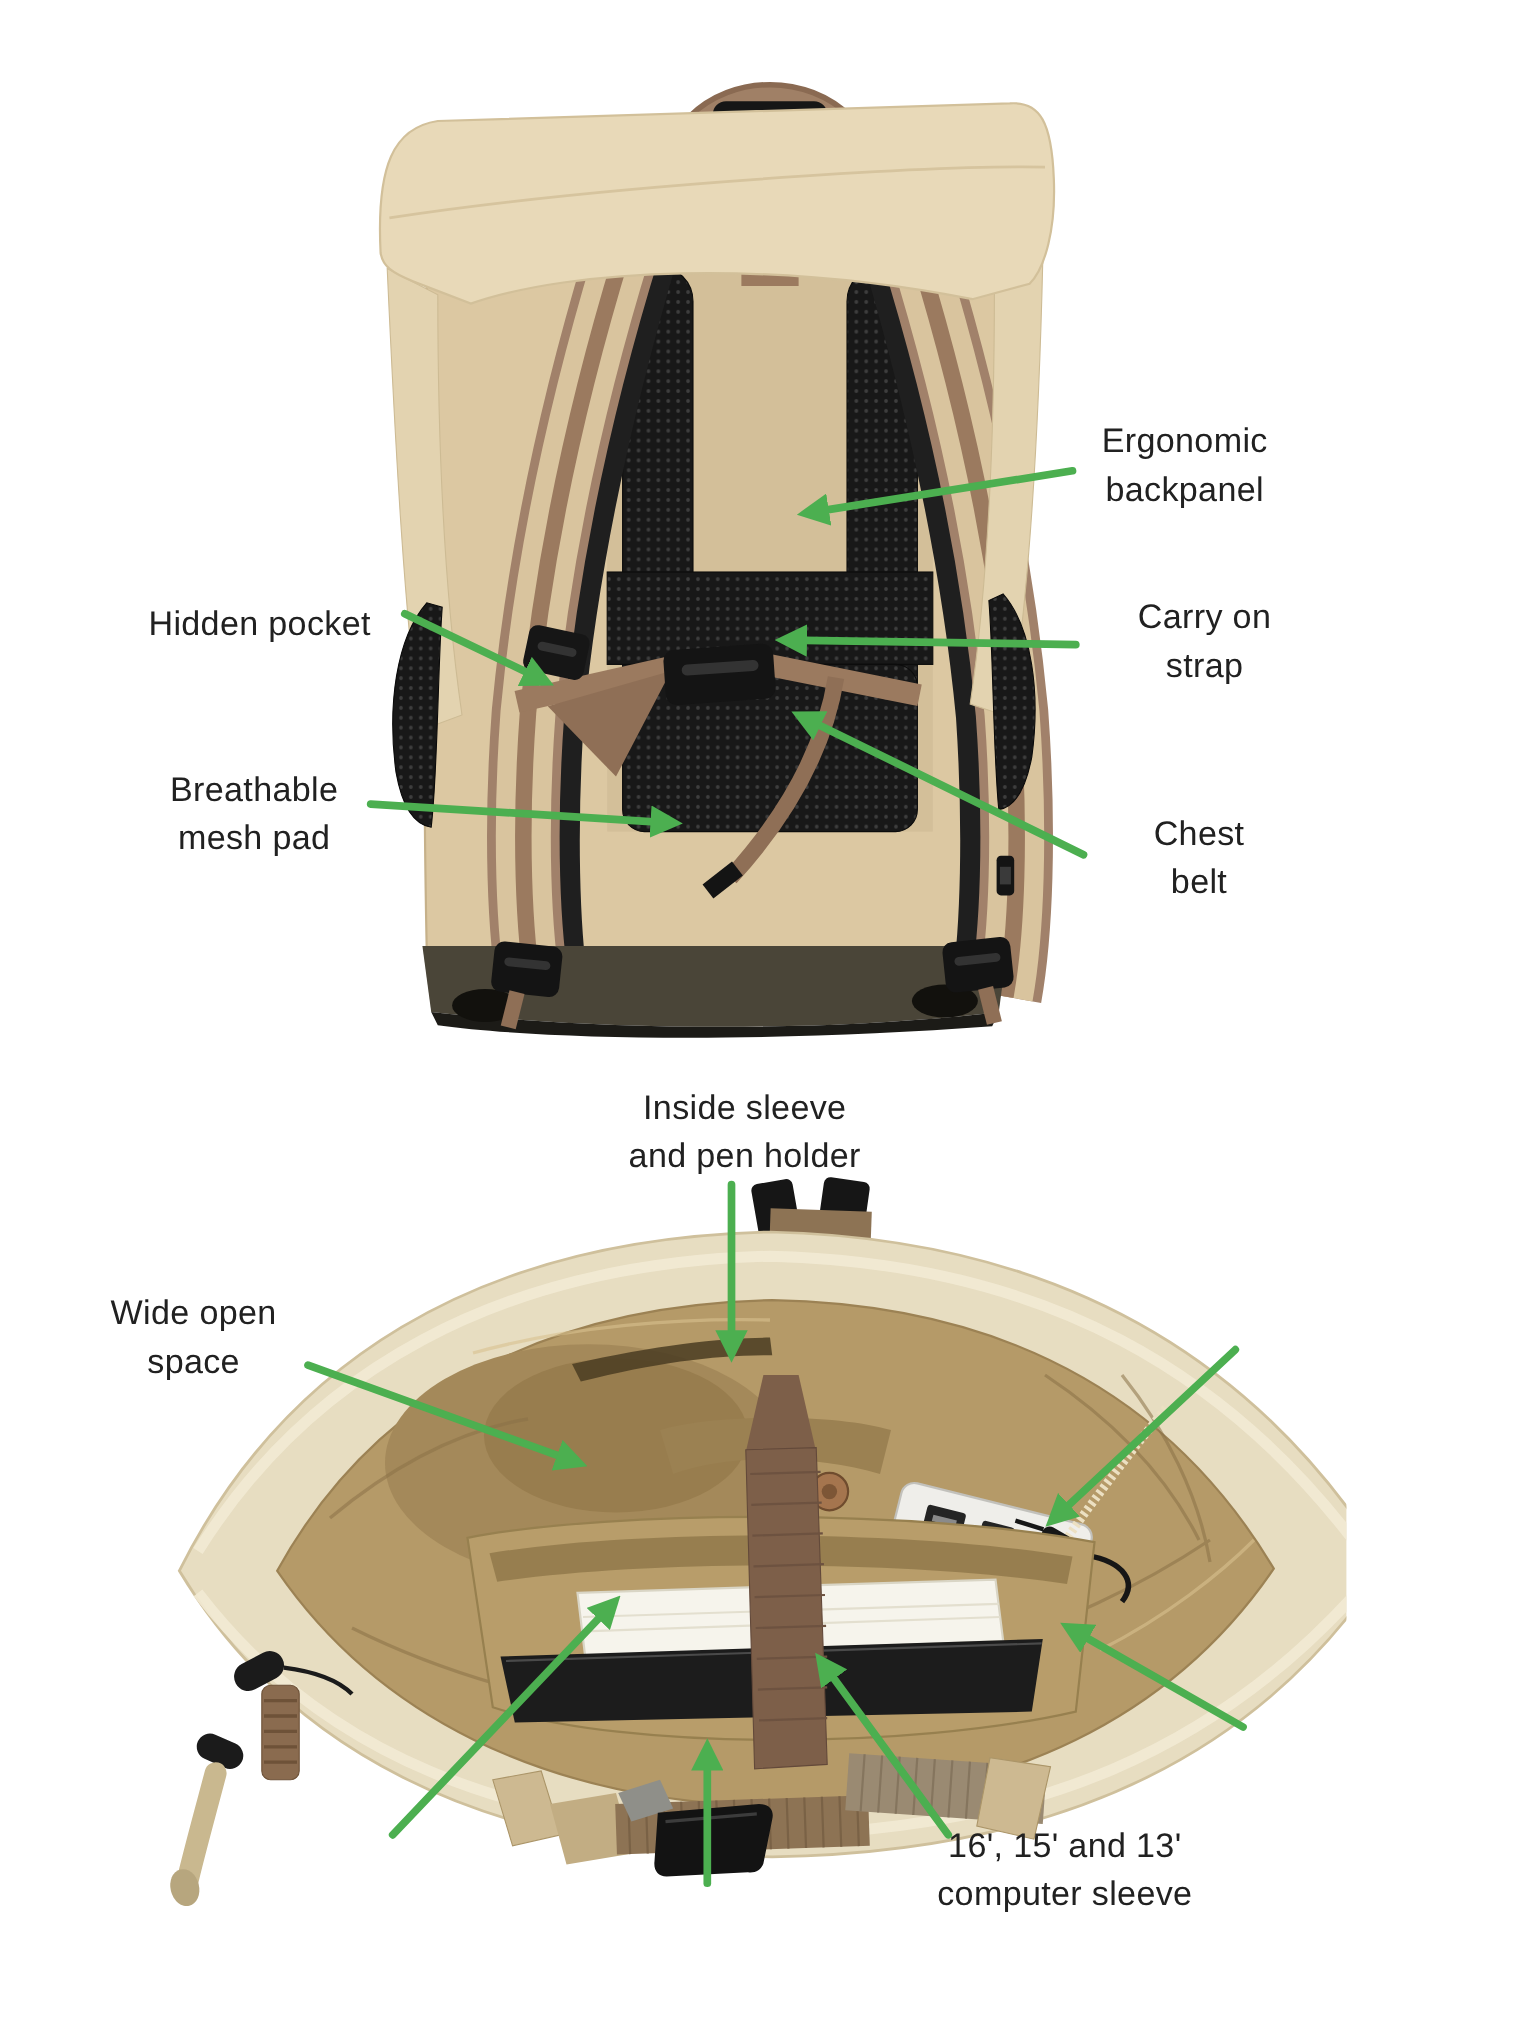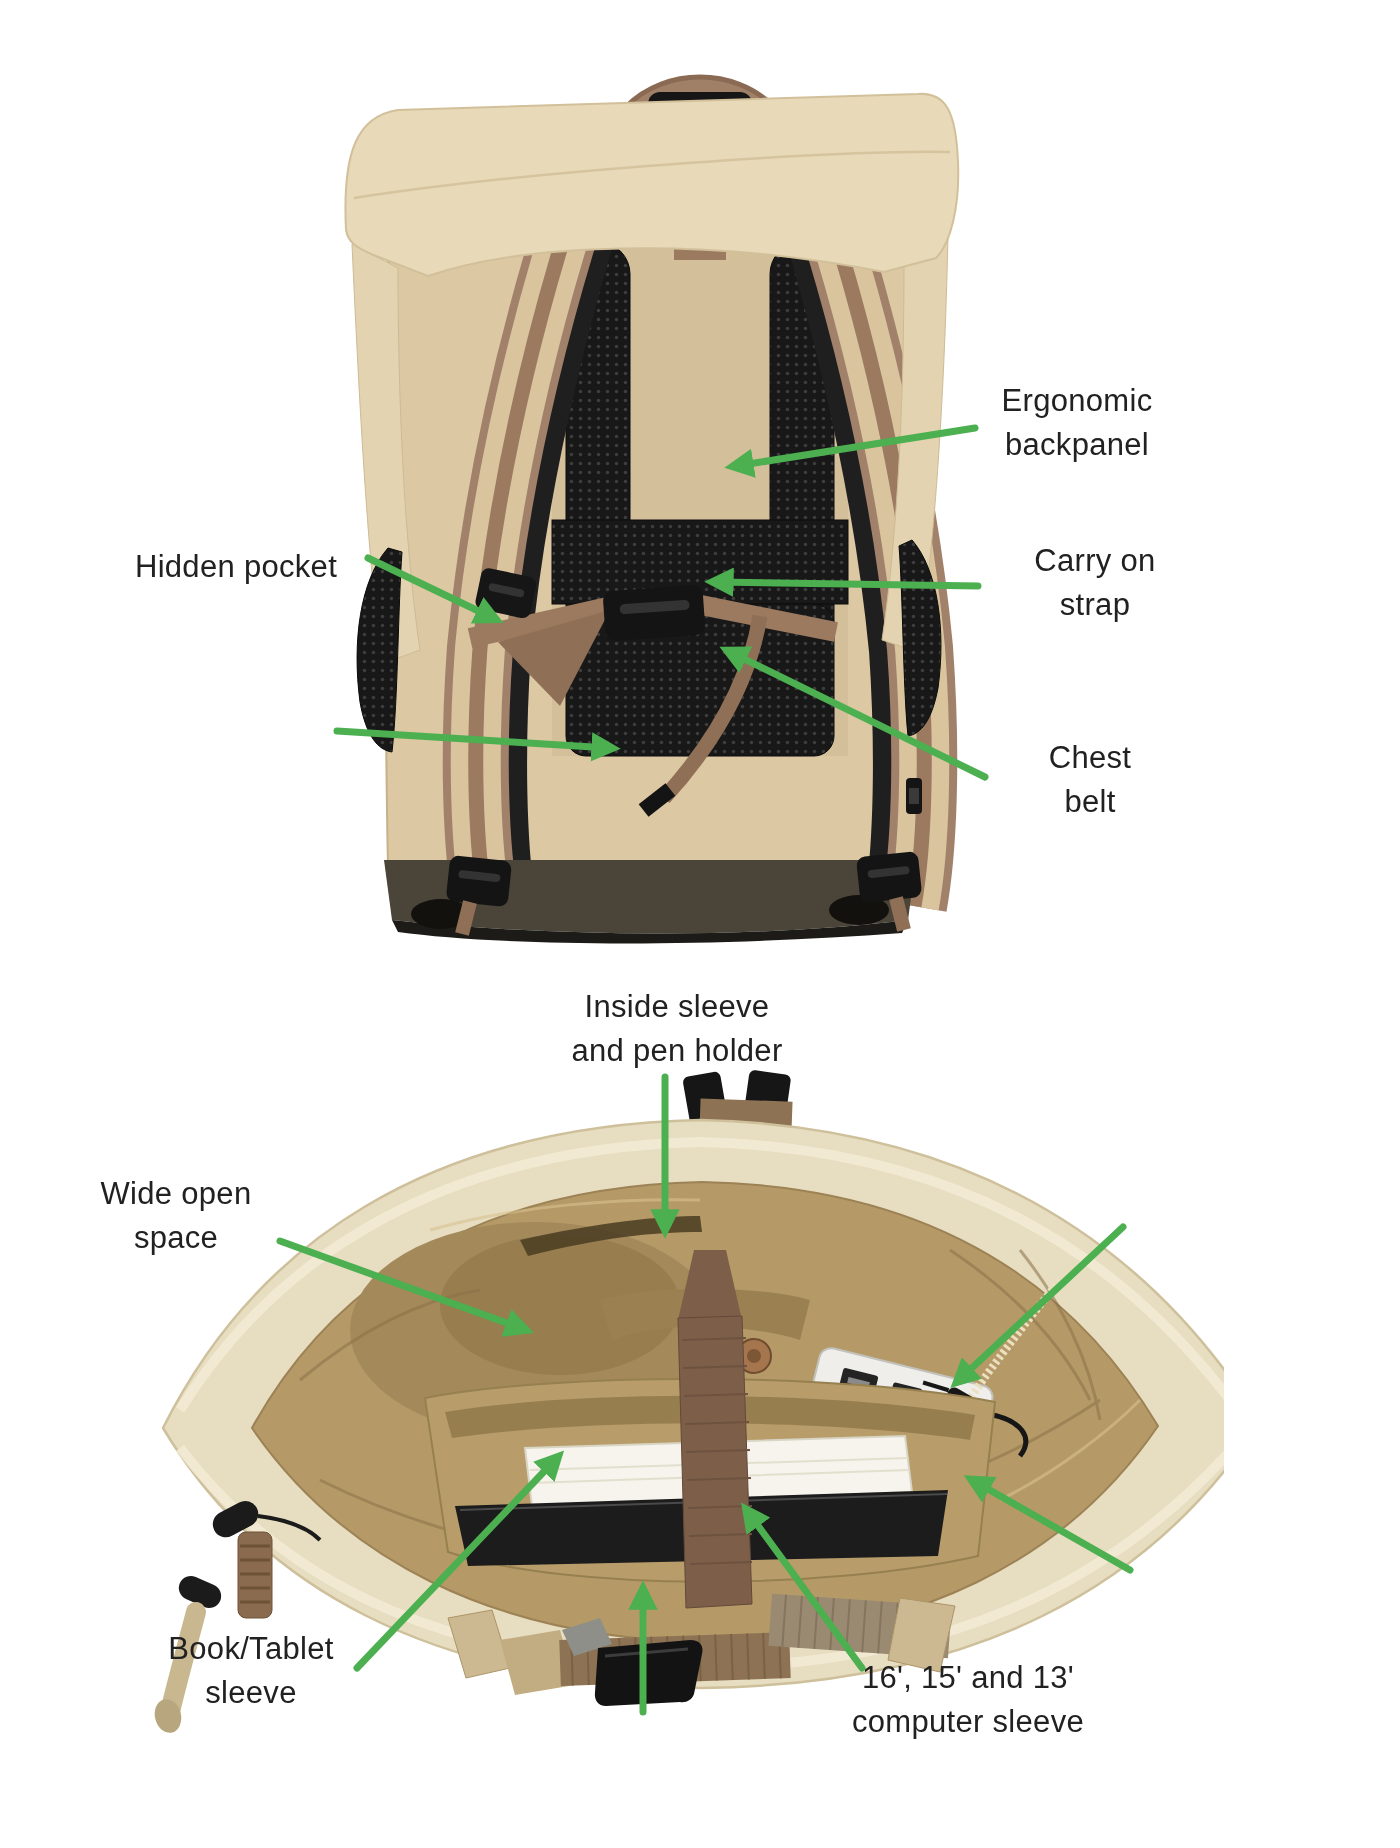--- a/index.html
+++ b/index.html
@@ -225,24 +225,24 @@
     <path d="M357,1668 L556,1459" marker-end="url(#ah)"></path>
     <path d="M862,1668 L748,1512" marker-end="url(#ah)"></path>
     <path d="M643,1712 L643,1592" marker-end="url(#ah)"></path>
   </g>
 </svg>
 
 <div class="callout" style="left:1077px;top:423px">Ergonomic
 backpanel</div>
 <div class="callout" style="left:236px;top:567px">Hidden pocket</div>
 <div class="callout" style="left:1095px;top:583px">Carry on strap</div>
+<div class="callout" style="left:231px;top:740px">Breathable
+mesh pad</div>
 <div class="callout" style="left:1090px;top:780px">Chest belt</div>
 
 <div class="callout" style="left:677px;top:1029px">Inside sleeve
 and pen holder</div>
 <div class="callout" style="left:176px;top:1216px">Wide open
 space</div>
-<div class="callout" style="left:251px;top:1671px">Book/Tablet
-sleeve</div>
 <div class="callout" style="left:968px;top:1700px">16', 15' and 13'
 computer sleeve</div>
 
 </div>
 
 </body></html>

